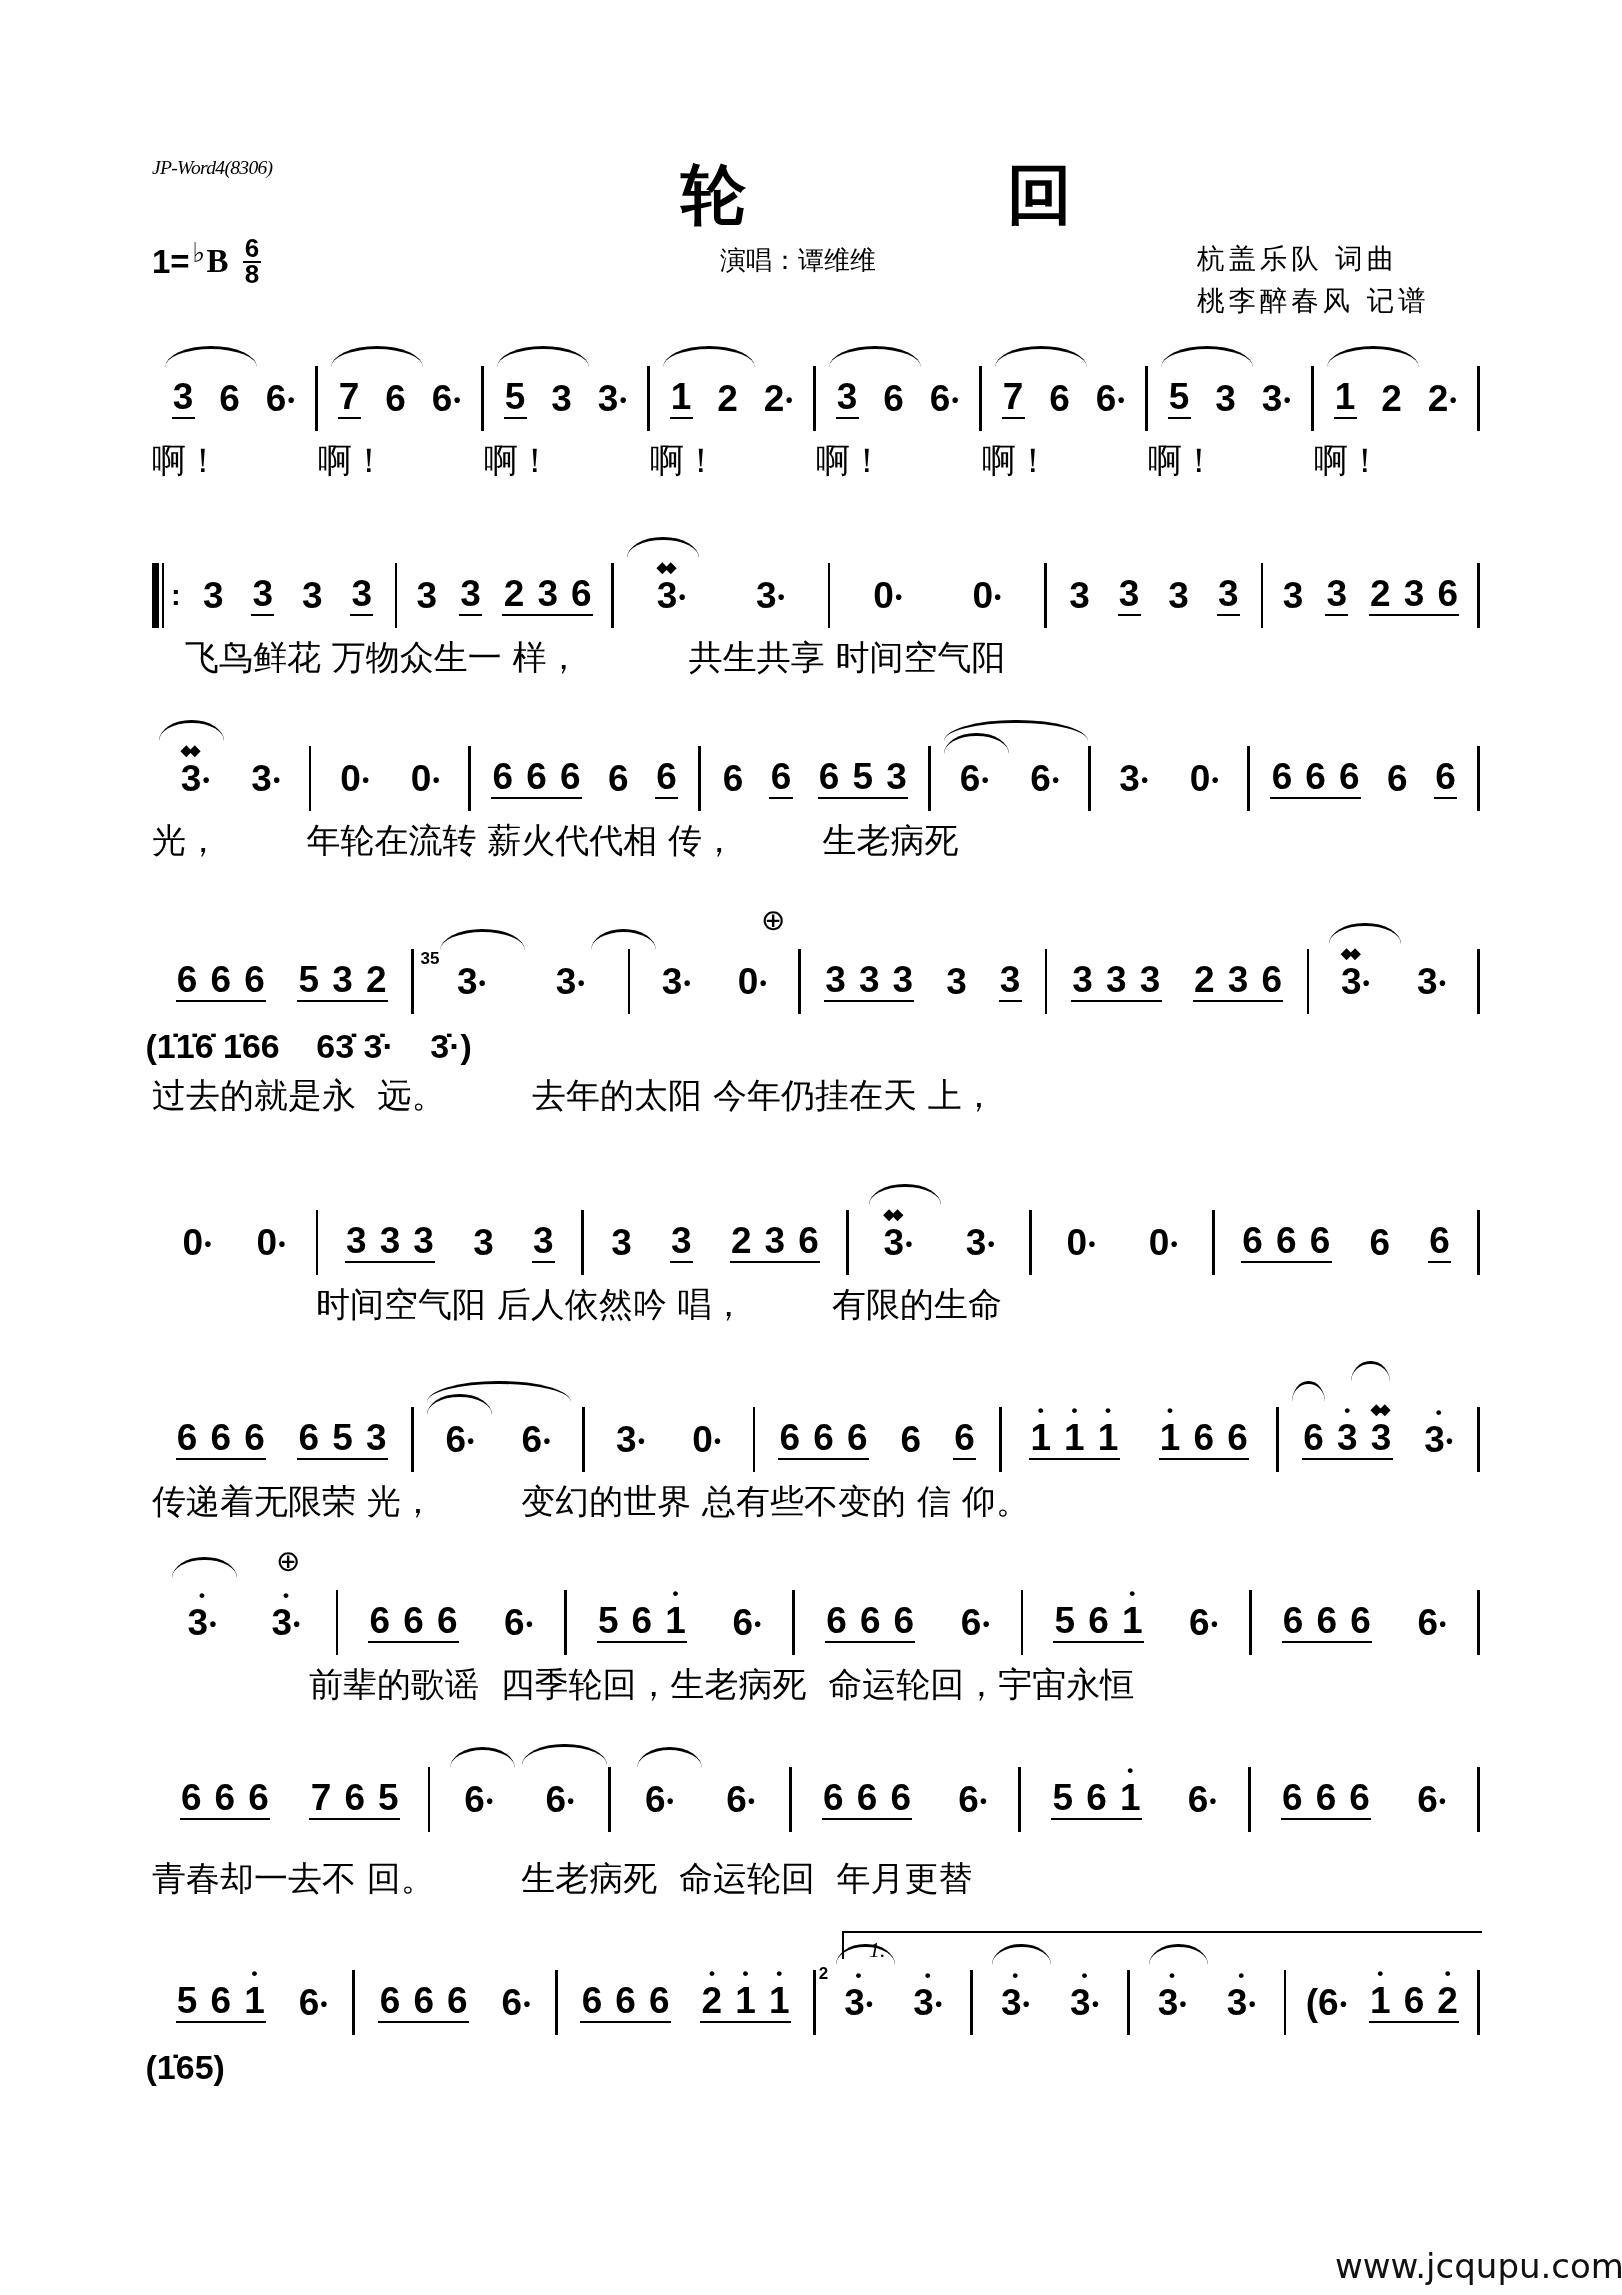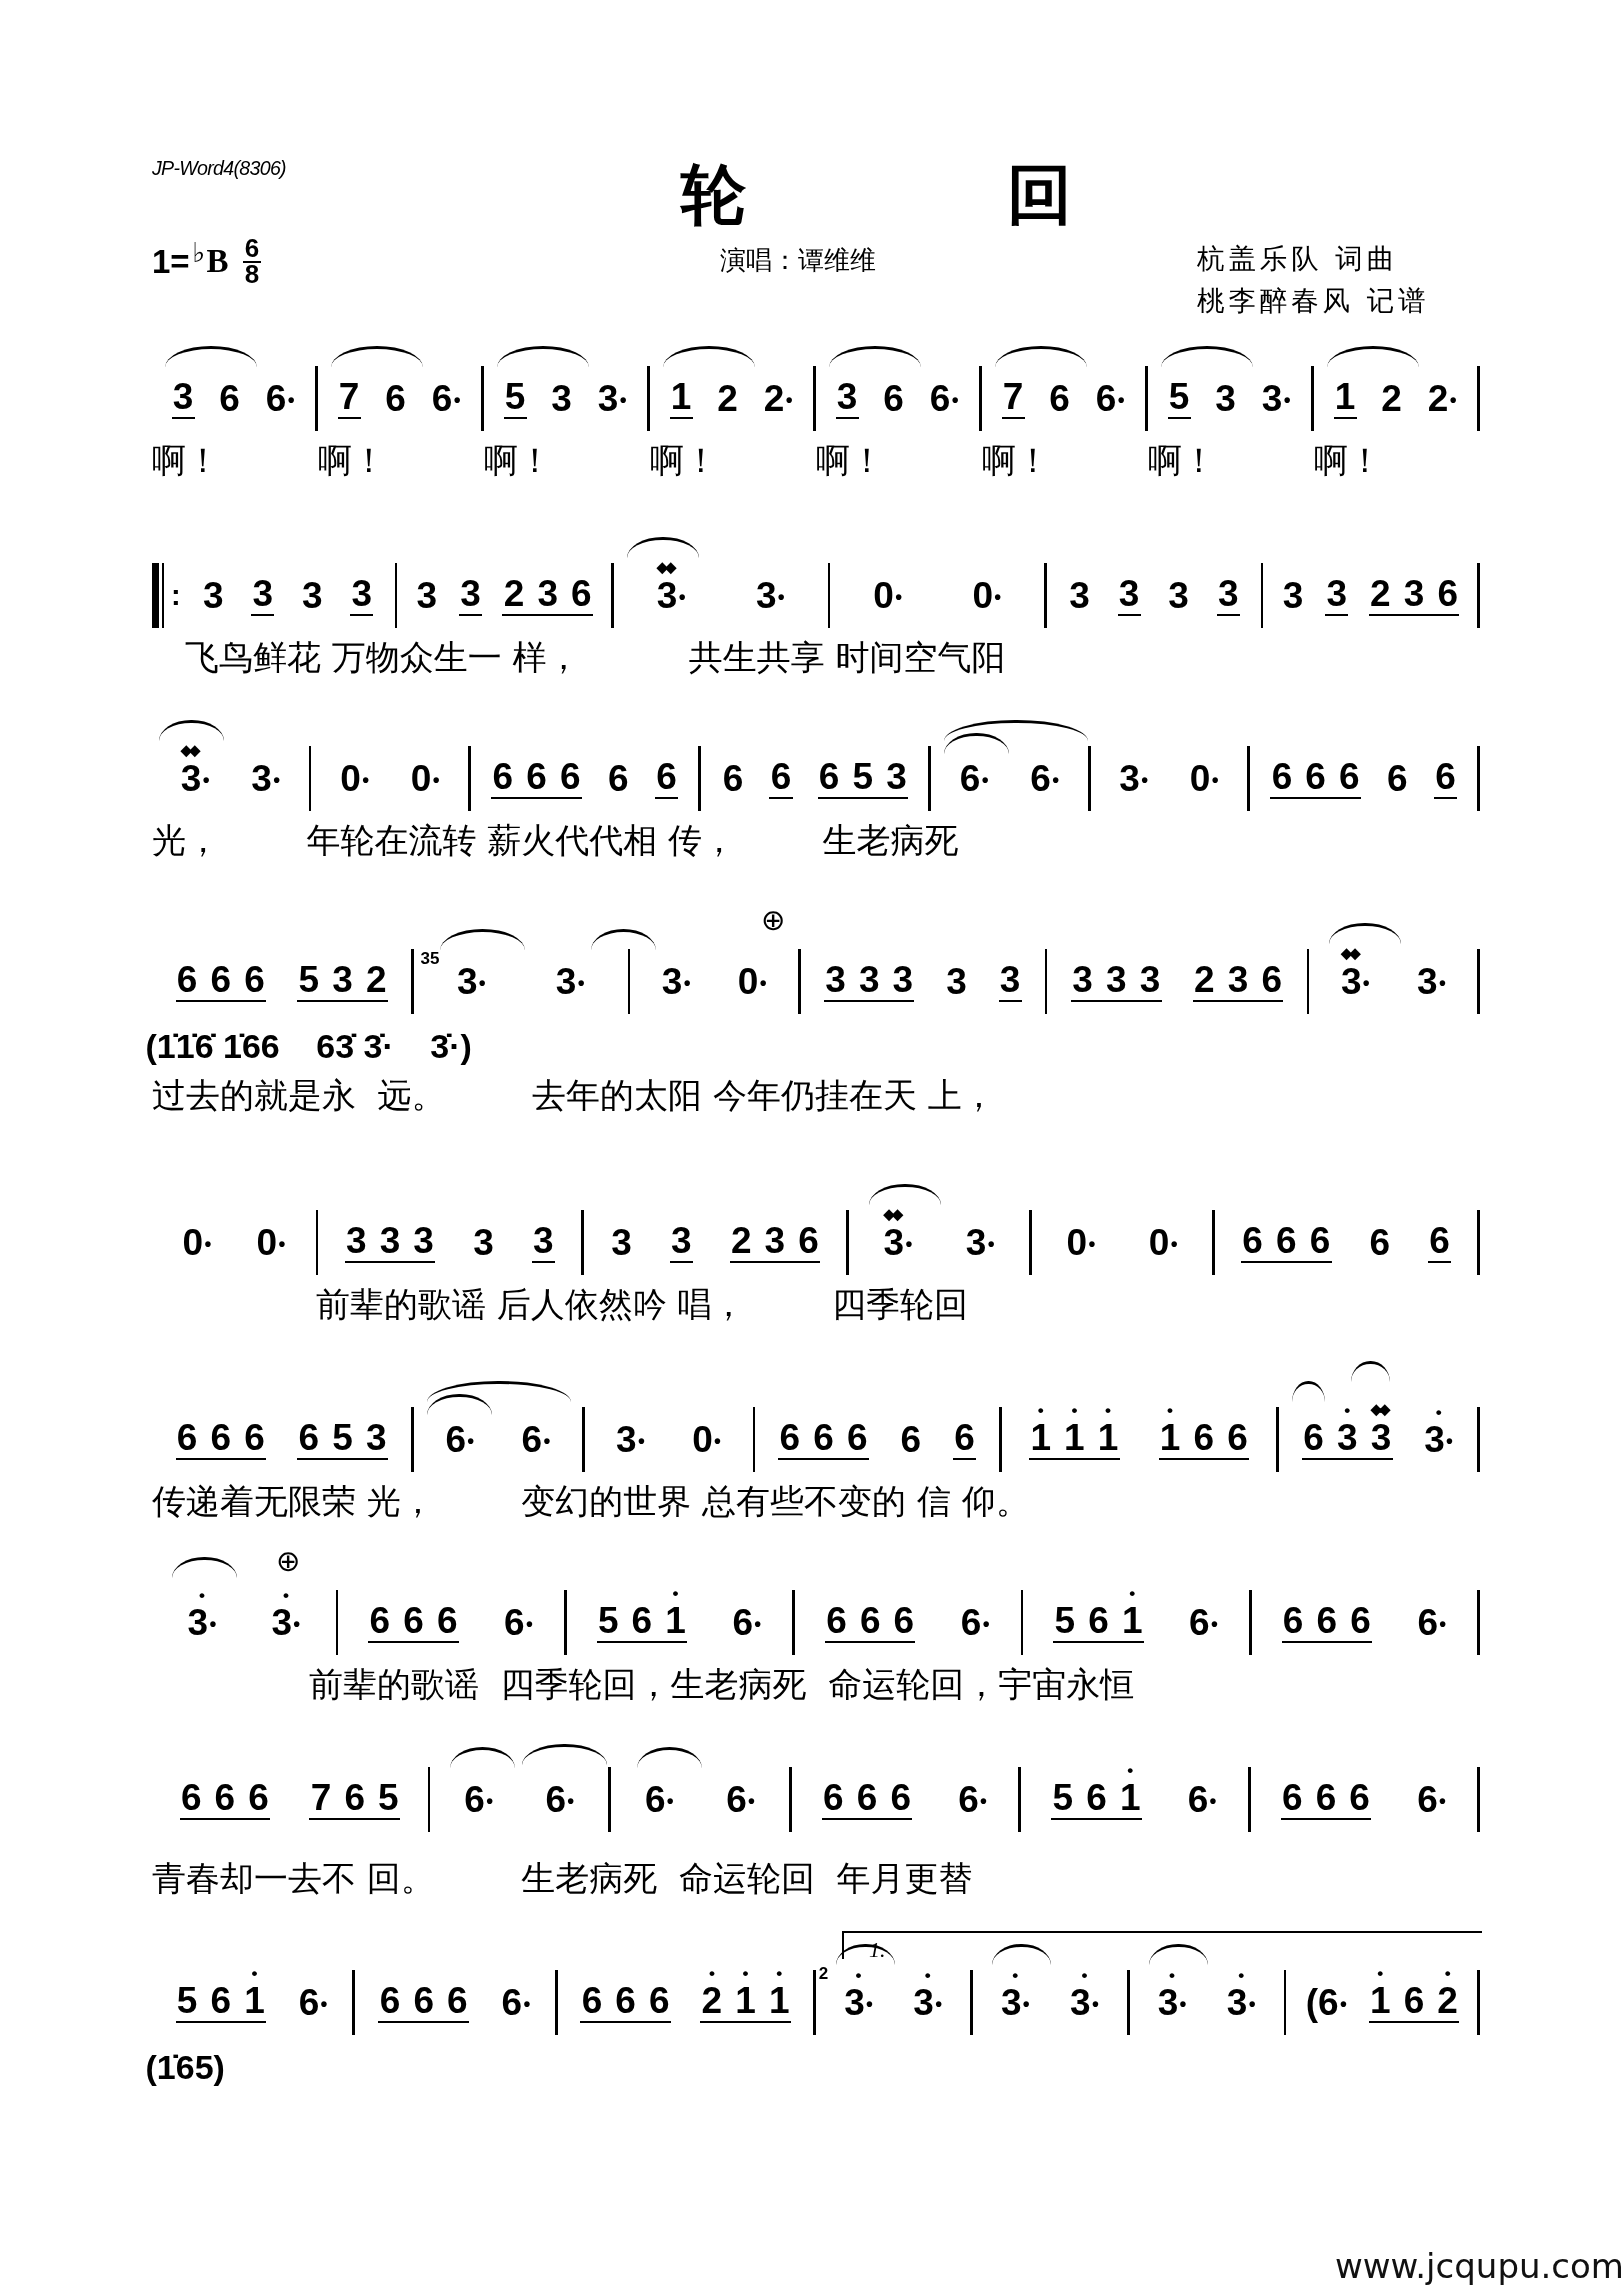--- a/index.html
+++ b/index.html
@@ -1,18 +1,18 @@
 <!DOCTYPE html>
 <html style="font-size:10.5px"><head>
 <meta charset="utf-8">
 <style>
   html, body { margin: 0; padding: 0; background: #ffffff; }
   body { width: 1623px; height: 2295px; position: relative; overflow: hidden; color: #000; font-family: "Liberation Sans", "DejaVu Sans", sans-serif; }
   .abs { position: absolute; }
-  .software { left: 152px; top: 157px; font-size: 19.6px; font-style: italic; font-family: Liberation Sans, sans-serif; letter-spacing: -0.7px; }
+  .software { left: 152px; top: 157px; font-size: 19.6px; font-style: italic; font-family: Liberation Serif, serif; letter-spacing: -0.7px; }
   .title { left: 681px; top: 151px; font-size: 65px; font-weight: bold; font-family: "DejaVu Serif", "Liberation Serif", serif; letter-spacing: 98px; }
   .key { left: 152px; top: 237px; font-size: 33px; font-weight: bold; font-family: "Liberation Sans", sans-serif; display: flex; align-items: center; }
   .key .flat { font-size: 27.5px; font-weight: normal; position: relative; top: -9.2px; margin: 0 1.3px 0 2.6px; }
   .key .bname { font-family: "Liberation Serif", serif; }
   .frac { display: inline-flex; flex-direction: column; align-items: center; margin-left: 14.4px; line-height: 23.6px; font-size: 26px; }
   .frac .bar { width: 18.3px; height: 2.6px; background: #000; }
   .singer { left: 720px; top: 243px; font-size: 26px; font-family: "DejaVu Sans", sans-serif; }
   .credit { left: 1197px; font-size: 27.5px; font-family: "DejaVu Sans", sans-serif; letter-spacing: 3.9px; text-align: center; }
   .watermark { left: 1335px; top: 2246px; font-size: 34px; font-family: "DejaVu Sans", sans-serif; color: #111; }
 
@@ -361,21 +361,21 @@
           <span class="note">6</span>
           <span class="note">6</span>
           <span class="note">6</span>
         </span>
         <span class="note">6</span>
         <span class="note u">6</span>
       </div>
     <div class="barline"></div>
   </div>
   <div class="lyrics" style="top:85px;left:164px">
-      <span>前辈的歌谣 后人依然吟 唱，        四季轮回</span>
+      <span>时间空气阳 后人依然吟 唱，        有限的生命</span>
     </div>
 </div>
 
 <div class="line" style="top:1394px;height:118px">
   <div class="staff" style="top:13px">
     <div class="measure" style="flex:1.6">
         <span class="group">
           <span class="note">6</span>
           <span class="note">6</span>
           <span class="note">6</span>

